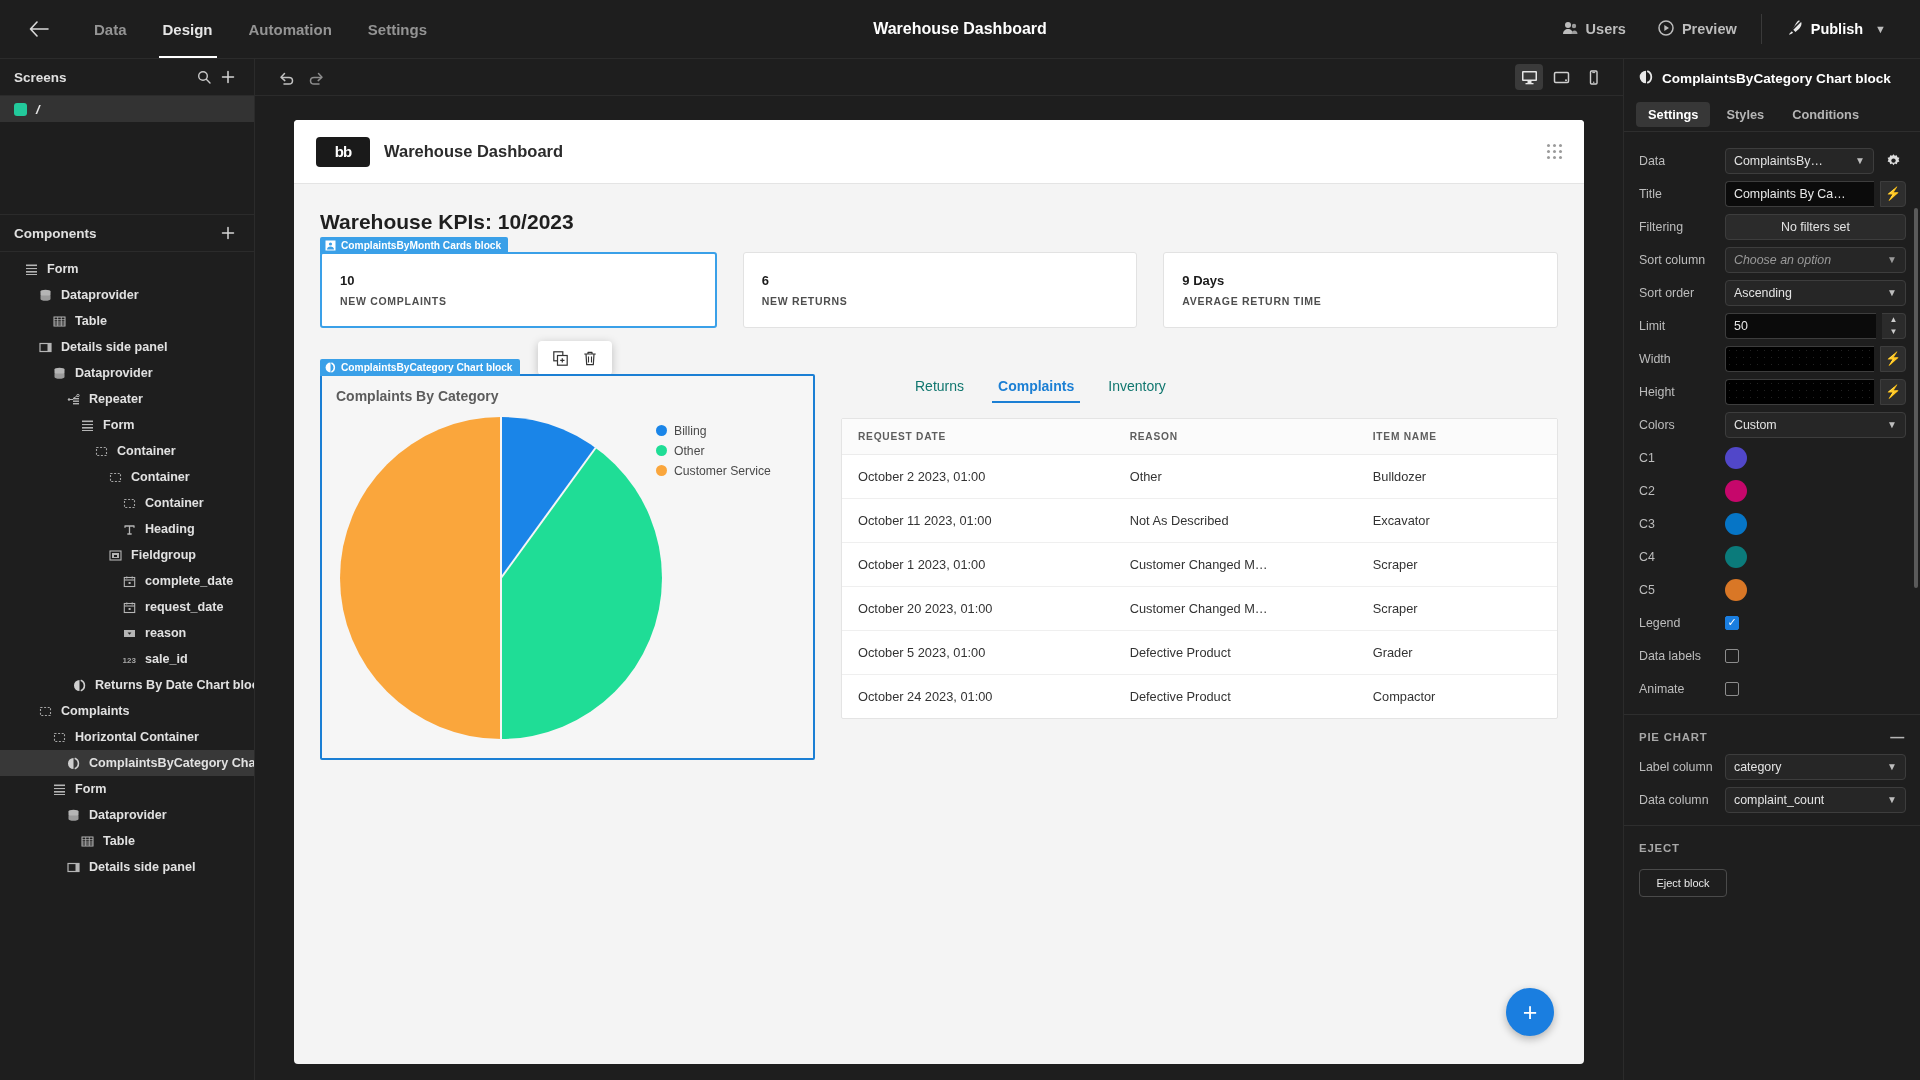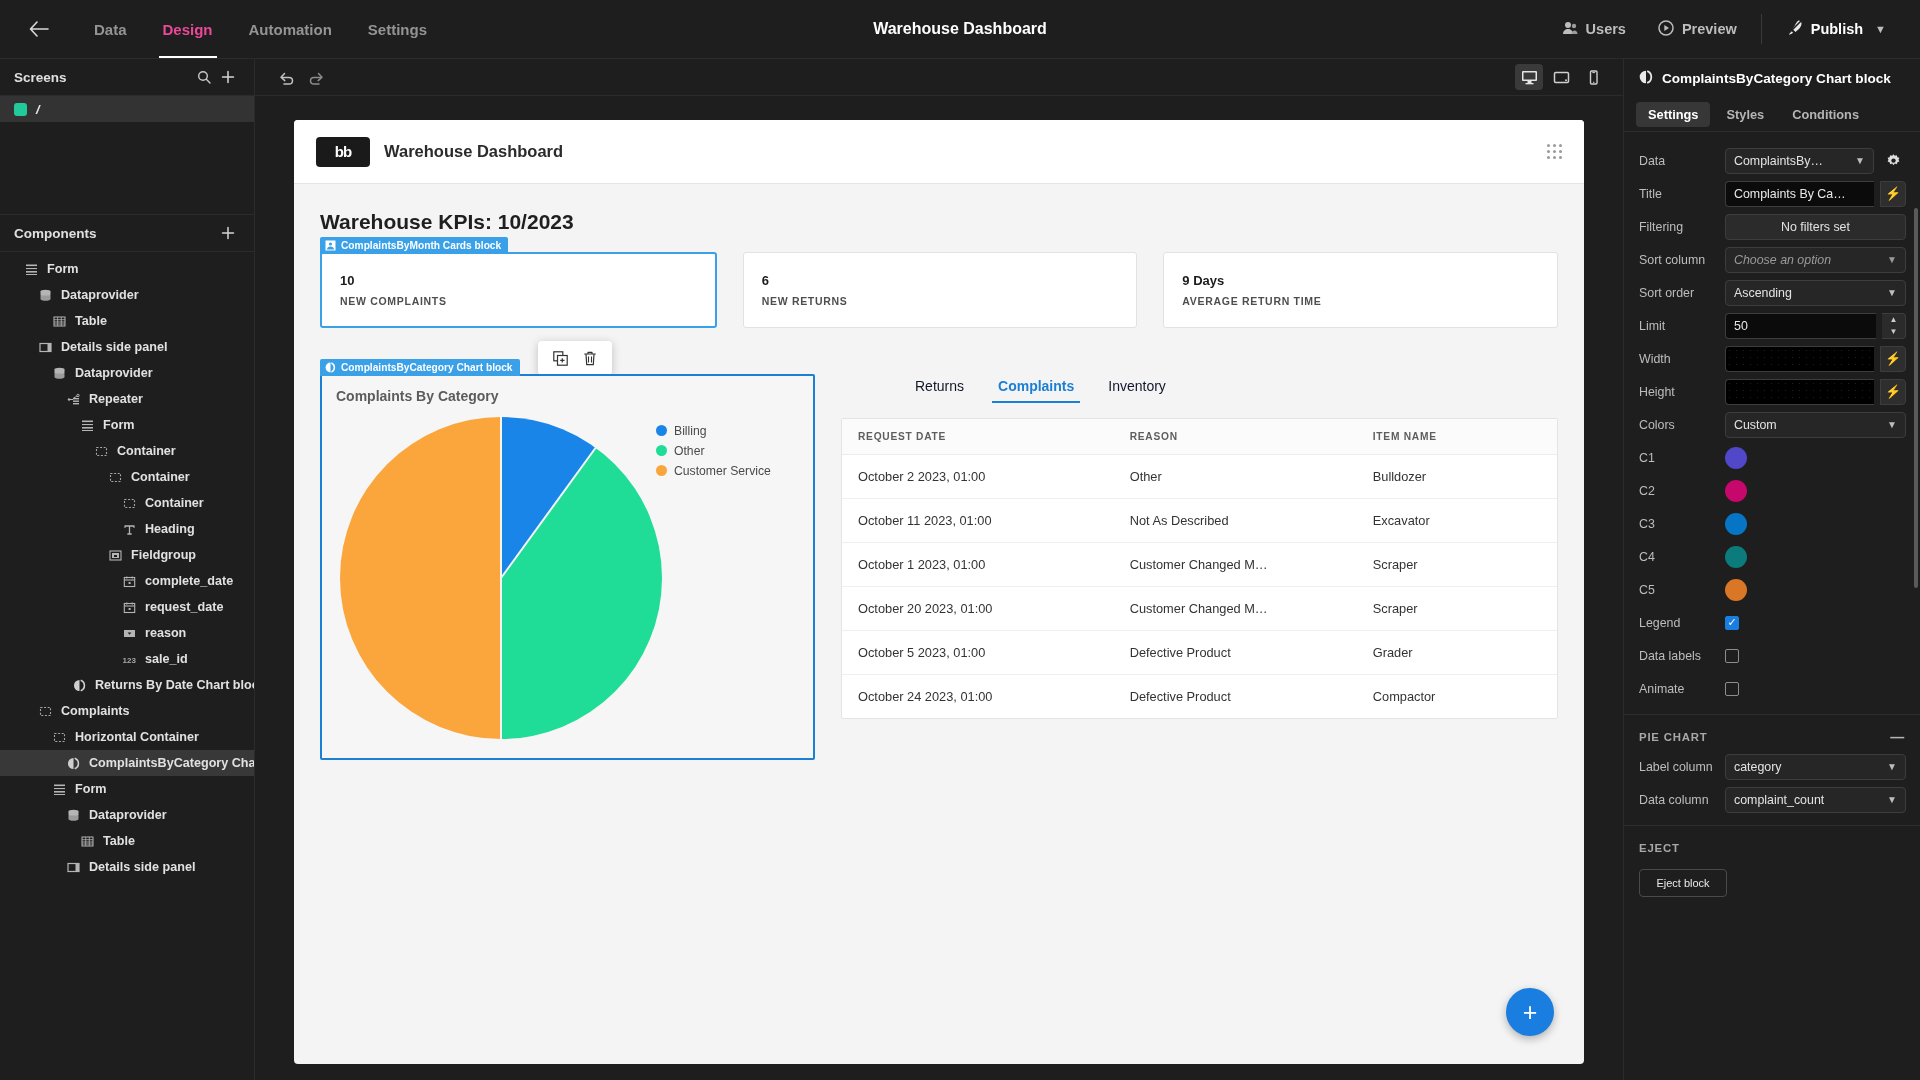--- a/index.html
+++ b/index.html
@@ -24,21 +24,21 @@
     width: 46px; height: 58px; display: flex; align-items: center; justify-content: center;
     cursor: pointer; margin-left: 16px;
   }
   .back-btn svg { display:block; }
   .top-tabs { display: flex; align-items: center; height: 58px; margin-left: 14px; }
   .top-tab {
     height: 58px; display: flex; align-items: center; padding: 0 18px;
     font-size: 15px; color: #949494; cursor: pointer; position: relative;
     font-weight: 600;
   }
-  .top-tab.active { color: #ec4899; }
+  .top-tab.active { color: #e5e5e5; }
   .top-tab.active::after {
     content: ""; position: absolute; left: 14px; right: 14px; bottom: 0;
     height: 2px; background: #ffffff;
   }
   .top-title {
     position: absolute; left: 0; right: 0; text-align: center;
     font-size: 16px; font-weight: 700; color: #fff; pointer-events: none;
   }
   .top-right { margin-left: auto; display: flex; align-items: center; height: 58px; padding-right: 18px; }
   .top-action {
@@ -169,21 +169,21 @@
     background: #f6f6f6; transform-origin: 50% 100%; margin-left: -1px;
   }
   .legend { padding-top: 14px; margin-left: -10px; }
   .legend-item { display: flex; align-items: center; gap: 7px; height: 17px; margin-bottom: 3px; }
   .legend-dot { width: 11px; height: 11px; border-radius: 50%; flex: 0 0 11px; }
   .legend-txt { font-size: 12.2px; color: #4a4a4a; }
 
   .right-col { flex: 1; min-width: 0; }
   .tabs-row { display: flex; gap: 6px; justify-content: flex-start; padding-left: 60px; }
   .ctab {
-    font-size: 14px; color: #0f172a; padding: 4px 14px 9px 14px;
+    font-size: 14px; color: #0f766e; padding: 4px 14px 9px 14px;
     cursor: pointer; position: relative; font-weight: 500;
   }
   .ctab.active { color: #1b7fd4; font-weight: 600; }
   .ctab.active::after {
     content: ""; position: absolute; left: 8px; right: 8px; bottom: 0; height: 2px; background: #1b7fd4;
   }
   .dtable {
     margin-top: 15px; background: #fff; border: 1px solid #e4e4e4; border-radius: 2px; overflow: hidden;
   }
   .dtable table { width: 100%; border-collapse: collapse; }

